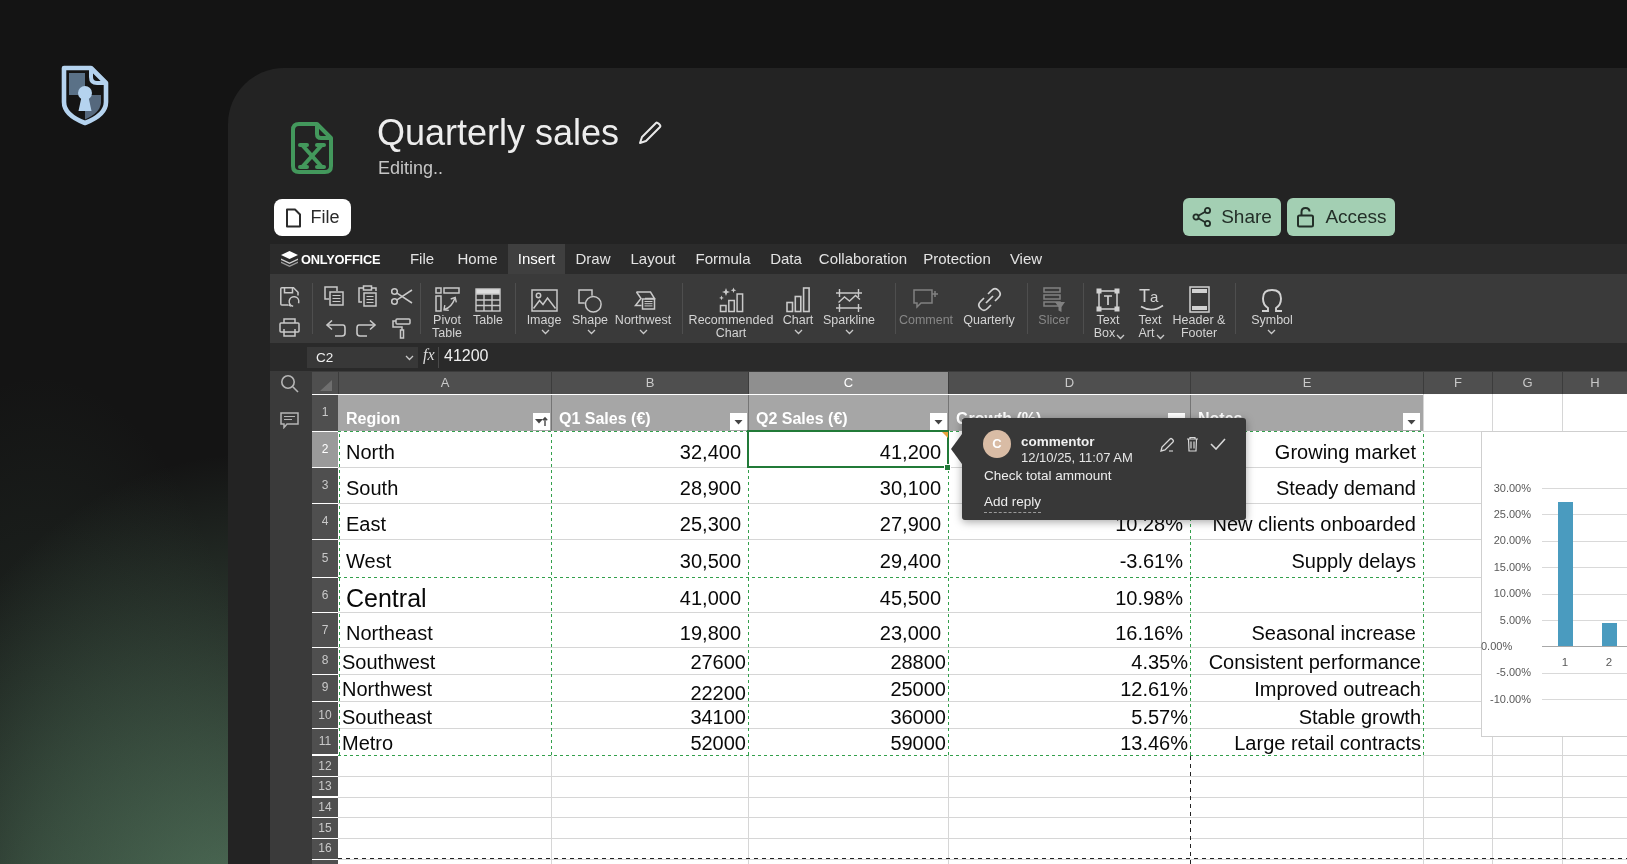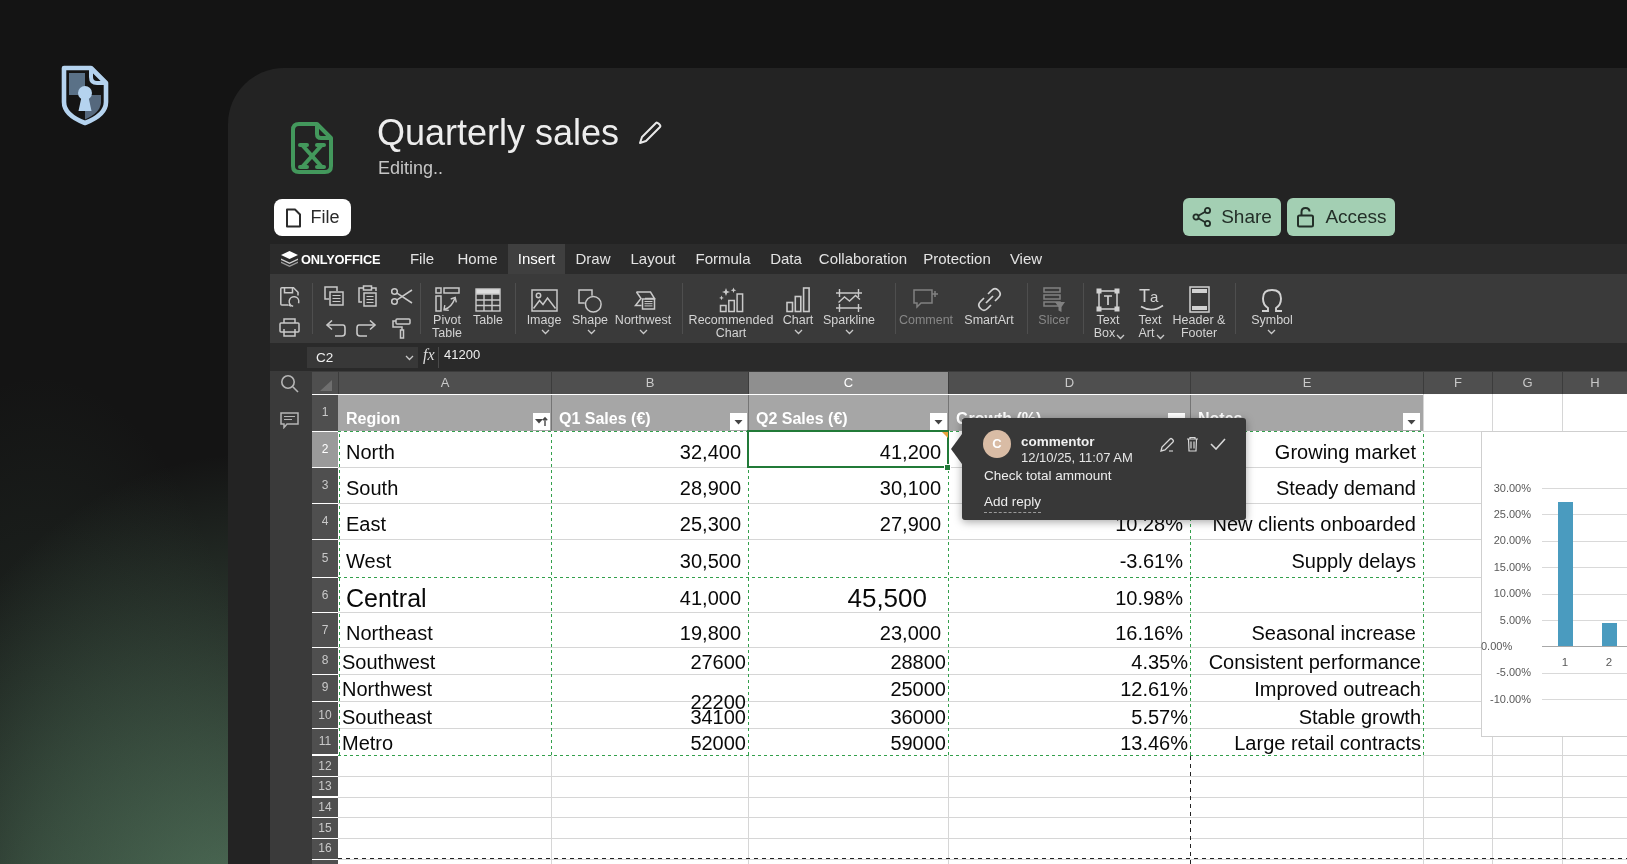--- a/index.html
+++ b/index.html
@@ -28,21 +28,21 @@
   #logotext { position:absolute; left:31px; top:0; height:30px; line-height:31px; font-size:12.8px; font-weight:bold; color:#fff; letter-spacing:-0.2px; }
   
   #toolbar { left:270px; top:274px; width:1357px; height:69px; background:#3a3a3a; }
   .sep { position:absolute; top:9px; width:1px; height:51px; background:#4e4e4e; }
   .tlabel { position:absolute; font-size:12.5px; color:#d4d4d4; text-align:center; line-height:13px; }
   .dim { color:#878787 !important; }
   
   #fbar { left:270px; top:343px; width:1357px; height:28px; background:#2a2a2a; }
   #namebox { position:absolute; left:37px; top:4px; width:111px; height:21px; background:#383838; color:#efefef; font-size:13.5px; line-height:21px; padding-left:9px; }
   #fx { position:absolute; left:153px; top:3px; width:26px; font-style:italic; font-family:"Liberation Serif",serif; color:#dcdcdc; font-size:16px; }
-  #fval { position:absolute; left:174px; top:4px; color:#efefef; font-size:13px; }
+  #fval { position:absolute; left:174px; top:4px; color:#efefef; font-size:16px; }
   
   #sidebar { left:270px; top:371px; width:42px; height:493px; background:#3a3a3a; }
   #grid { left:312px; top:371px; width:1315px; height:493px; background:#ffffff; }
   .colhdr { position:absolute; top:1px; height:22px; background:#4f4f4f; color:#c9c9c9; font-size:13px; text-align:center; line-height:22px; }
   .rowhdr { position:absolute; left:0; width:26px; background:#4f4f4f; color:#c9c9c9; font-size:12px; text-align:center; }
   .gvline { position:absolute; background:#d6d6d6; width:1px; }
   .ghline { position:absolute; background:#d6d6d6; height:1px; }
   .cell { position:absolute; color:#090909; white-space:nowrap; }
   .num { text-align:right; }
   .ghdr { position:absolute; background:#a6a6a6; color:#fff; font-weight:bold; font-size:16px; }
@@ -326,21 +326,21 @@
 
   <div class="tlabel" style="left:152px;top:40px;width:50px;">Pivot<br>Table</div>
   <div class="tlabel" style="left:193px;top:40px;width:50px;">Table</div>
   <div class="tlabel" style="left:249px;top:40px;width:50px;">Image</div>
   <div class="tlabel" style="left:295px;top:40px;width:50px;">Shape</div>
   <div class="tlabel" style="left:341px;top:40px;width:64px;">Northwest</div>
   <div class="tlabel" style="left:413px;top:40px;width:96px;">Recommended<br>Chart</div>
   <div class="tlabel" style="left:503px;top:40px;width:50px;">Chart</div>
   <div class="tlabel" style="left:545px;top:40px;width:68px;">Sparkline</div>
   <div class="tlabel dim" style="left:621px;top:40px;width:70px;">Comment</div>
-  <div class="tlabel" style="left:684px;top:40px;width:70px;">SmartArt</div>
+  <div class="tlabel" style="left:684px;top:40px;width:70px;">Quarterly</div>
   <div class="tlabel dim" style="left:761px;top:40px;width:46px;">Slicer</div>
   <div class="tlabel" style="left:818px;top:40px;width:40px;">Text<br>Box&nbsp;&nbsp;</div>
   <div class="tlabel" style="left:860px;top:40px;width:40px;">Text<br>Art&nbsp;&nbsp;</div>
   <div class="tlabel" style="left:896px;top:40px;width:66px;">Header &amp;<br>Footer</div>
   <div class="tlabel" style="left:976px;top:40px;width:52px;">Symbol</div>
   <svg class="abs" style="left:271px;top:55px" width="9" height="6" viewBox="0 0 9 6">
       <path d="M1,1 L4.5,4.5 L8,1" fill="none" stroke="#c9c9c9" stroke-width="1.3"></path>
     </svg>
   <svg class="abs" style="left:317px;top:55px" width="9" height="6" viewBox="0 0 9 6">
       <path d="M1,1 L4.5,4.5 L8,1" fill="none" stroke="#c9c9c9" stroke-width="1.3"></path>
@@ -476,38 +476,39 @@
 <div class="cell num" style="left:239px;top:100px;width:190px;height:36px;line-height:35px;font-size:20px">28,900</div>
 <div class="cell num" style="left:436px;top:100px;width:193px;height:36px;line-height:35px;font-size:20px">30,100</div>
 <div class="cell num" style="left:878px;top:100px;width:226px;height:36px;line-height:35px;font-size:20px">Steady demand</div>
 <div class="cell" style="left:34px;top:136px;height:36px;line-height:35px;font-size:20px">East</div>
 <div class="cell num" style="left:239px;top:136px;width:190px;height:36px;line-height:35px;font-size:20px">25,300</div>
 <div class="cell num" style="left:436px;top:136px;width:193px;height:36px;line-height:35px;font-size:20px">27,900</div>
 <div class="cell num" style="left:636px;top:136px;width:235px;height:36px;line-height:35px;font-size:20px">10.28%</div>
 <div class="cell num" style="left:878px;top:136px;width:226px;height:36px;line-height:35px;font-size:20px">New clients onboarded</div>
 <div class="cell" style="left:34px;top:172px;height:38px;line-height:37px;font-size:20px">West</div>
 <div class="cell num" style="left:239px;top:172px;width:190px;height:38px;line-height:37px;font-size:20px">30,500</div>
+<div class="cell num" style="left:436px;top:172px;width:193px;height:38px;line-height:37px;font-size:20px">29,400</div>
 <div class="cell num" style="left:636px;top:172px;width:235px;height:38px;line-height:37px;font-size:20px">-3.61%</div>
 <div class="cell num" style="left:878px;top:172px;width:226px;height:38px;line-height:37px;font-size:20px">Supply delays</div>
 <div class="cell" style="left:34px;top:210px;height:35px;line-height:34px;font-size:25px">Central</div>
 <div class="cell num" style="left:239px;top:210px;width:190px;height:35px;line-height:34px;font-size:20px">41,000</div>
-<div class="cell num" style="left:422px;top:210px;width:193px;height:35px;line-height:34px;font-size:26px">45,500</div>
+<div class="cell num" style="left:436px;top:210px;width:193px;height:35px;line-height:34px;font-size:20px">45,500</div>
 <div class="cell num" style="left:636px;top:210px;width:235px;height:35px;line-height:34px;font-size:20px">10.98%</div>
 <div class="cell" style="left:34px;top:245px;height:35.3px;line-height:34.3px;font-size:20px">Northeast</div>
 <div class="cell num" style="left:239px;top:245px;width:190px;height:35.3px;line-height:34.3px;font-size:20px">19,800</div>
 <div class="cell num" style="left:436px;top:245px;width:193px;height:35.3px;line-height:34.3px;font-size:20px">23,000</div>
 <div class="cell num" style="left:636px;top:245px;width:235px;height:35.3px;line-height:34.3px;font-size:20px">16.16%</div>
 <div class="cell num" style="left:878px;top:245px;width:226px;height:35.3px;line-height:34.3px;font-size:20px">Seasonal increase</div>
 <div class="cell" style="left:30px;top:280.3px;height:26.7px;line-height:23.7px;font-size:20px">Southwest</div>
 <div class="cell num" style="left:239px;top:280.3px;width:195px;height:26.7px;line-height:23.7px;font-size:20px">27600</div>
 <div class="cell num" style="left:436px;top:280.3px;width:198px;height:26.7px;line-height:23.7px;font-size:20px">28800</div>
 <div class="cell num" style="left:636px;top:280.3px;width:240px;height:26.7px;line-height:23.7px;font-size:20px">4.35%</div>
 <div class="cell num" style="left:878px;top:280.3px;width:231px;height:26.7px;line-height:23.7px;font-size:20px">Consistent performance</div>
 <div class="cell" style="left:30px;top:307px;height:26.8px;line-height:23.8px;font-size:20px">Northwest</div>
-<div class="cell num" style="left:239px;top:320px;width:195px;height:26.8px;line-height:23.8px;font-size:20px">22200</div>
+<div class="cell num" style="left:239px;top:311px;width:195px;height:26.8px;line-height:23.8px;font-size:20px">22200</div>
 <div class="cell num" style="left:436px;top:307px;width:198px;height:26.8px;line-height:23.8px;font-size:20px">25000</div>
 <div class="cell num" style="left:636px;top:307px;width:240px;height:26.8px;line-height:23.8px;font-size:20px">12.61%</div>
 <div class="cell num" style="left:878px;top:307px;width:231px;height:26.8px;line-height:23.8px;font-size:20px">Improved outreach</div>
 <div class="cell" style="left:30px;top:333.8px;height:27.1px;line-height:24.1px;font-size:20px">Southeast</div>
 <div class="cell num" style="left:239px;top:333.8px;width:195px;height:27.1px;line-height:24.1px;font-size:20px">34100</div>
 <div class="cell num" style="left:436px;top:333.8px;width:198px;height:27.1px;line-height:24.1px;font-size:20px">36000</div>
 <div class="cell num" style="left:636px;top:333.8px;width:240px;height:27.1px;line-height:24.1px;font-size:20px">5.57%</div>
 <div class="cell num" style="left:878px;top:333.8px;width:231px;height:27.1px;line-height:24.1px;font-size:20px">Stable growth</div>
 <div class="cell" style="left:30px;top:360.9px;height:26.6px;line-height:23.6px;font-size:20px">Metro</div>
 <div class="cell num" style="left:239px;top:360.9px;width:195px;height:26.6px;line-height:23.6px;font-size:20px">52000</div>

